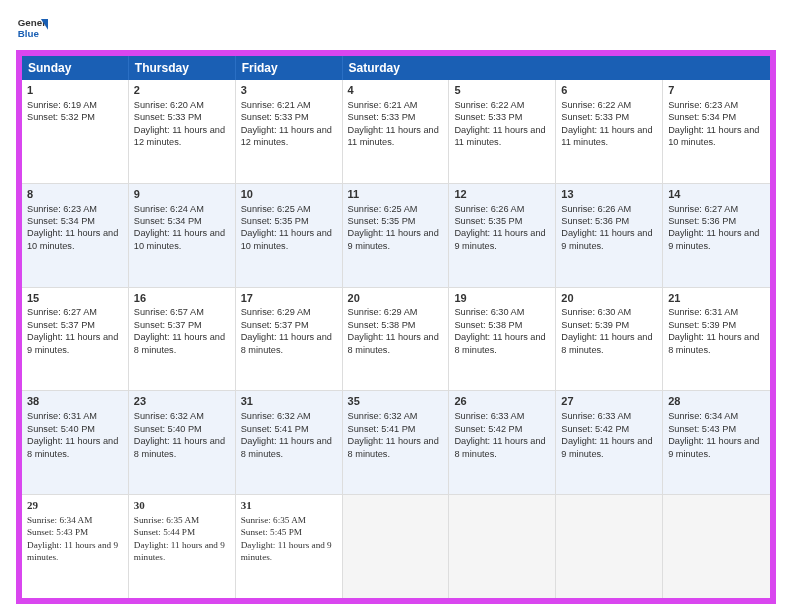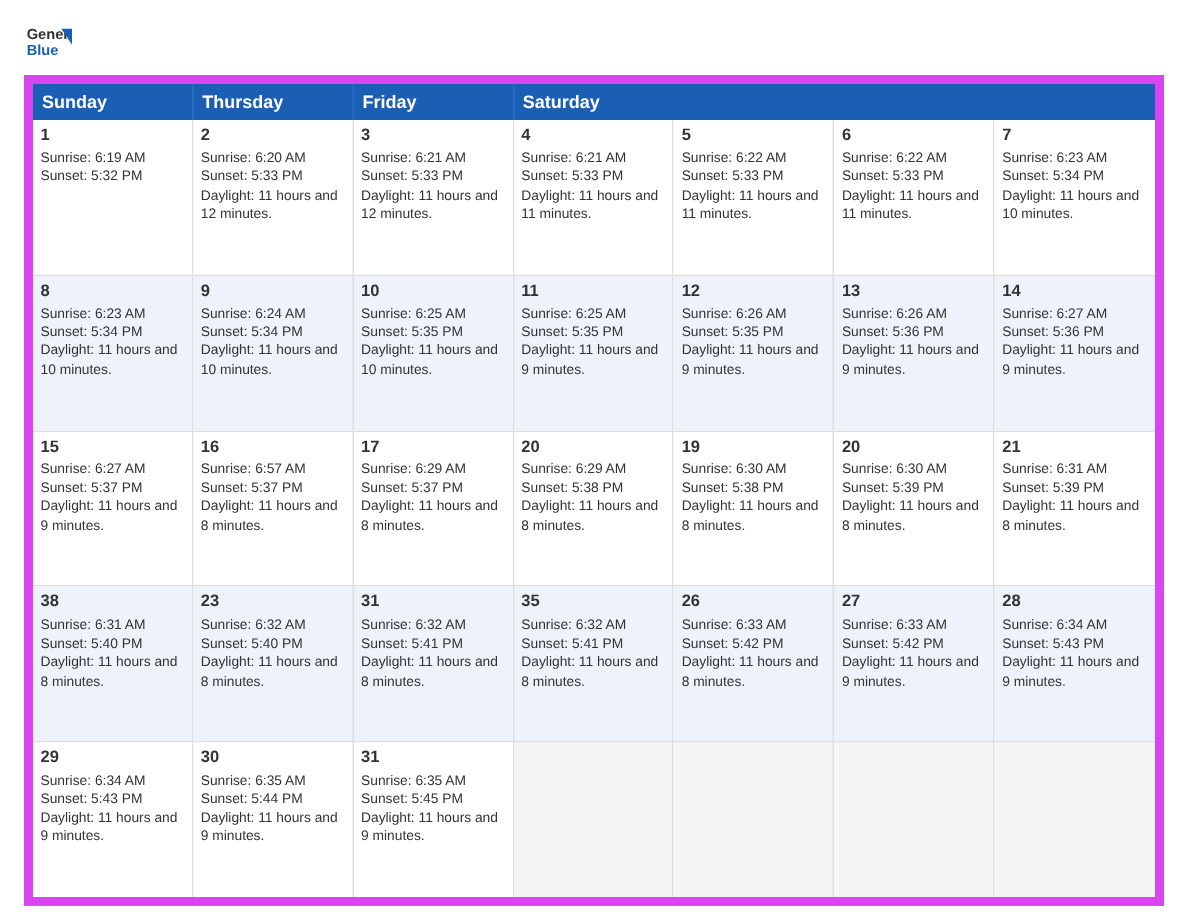--- a/index.html
+++ b/index.html
@@ -70,21 +70,21 @@
       flex: 1;
       display: flex;
       flex-direction: column;
     }
     .cal-row {
       display: grid;
       grid-template-columns: repeat(7, 1fr);
       flex: 1;
       border-bottom: 1px solid #ddd;
     }
-    .cal-row:last-child { border-bottom: none; }
+    .cal-row:last-child { border-bottom: none; font-family: Liberation Serif, serif; }
     .cal-cell {
       padding: 3px 5px;
       border-right: 1px solid #ddd;
       font-size: 9.2px;
       color: #333;
       background: #fff;
       vertical-align: top;
       line-height: 1.35;
     }
     .cal-cell:last-child { border-right: none; }

